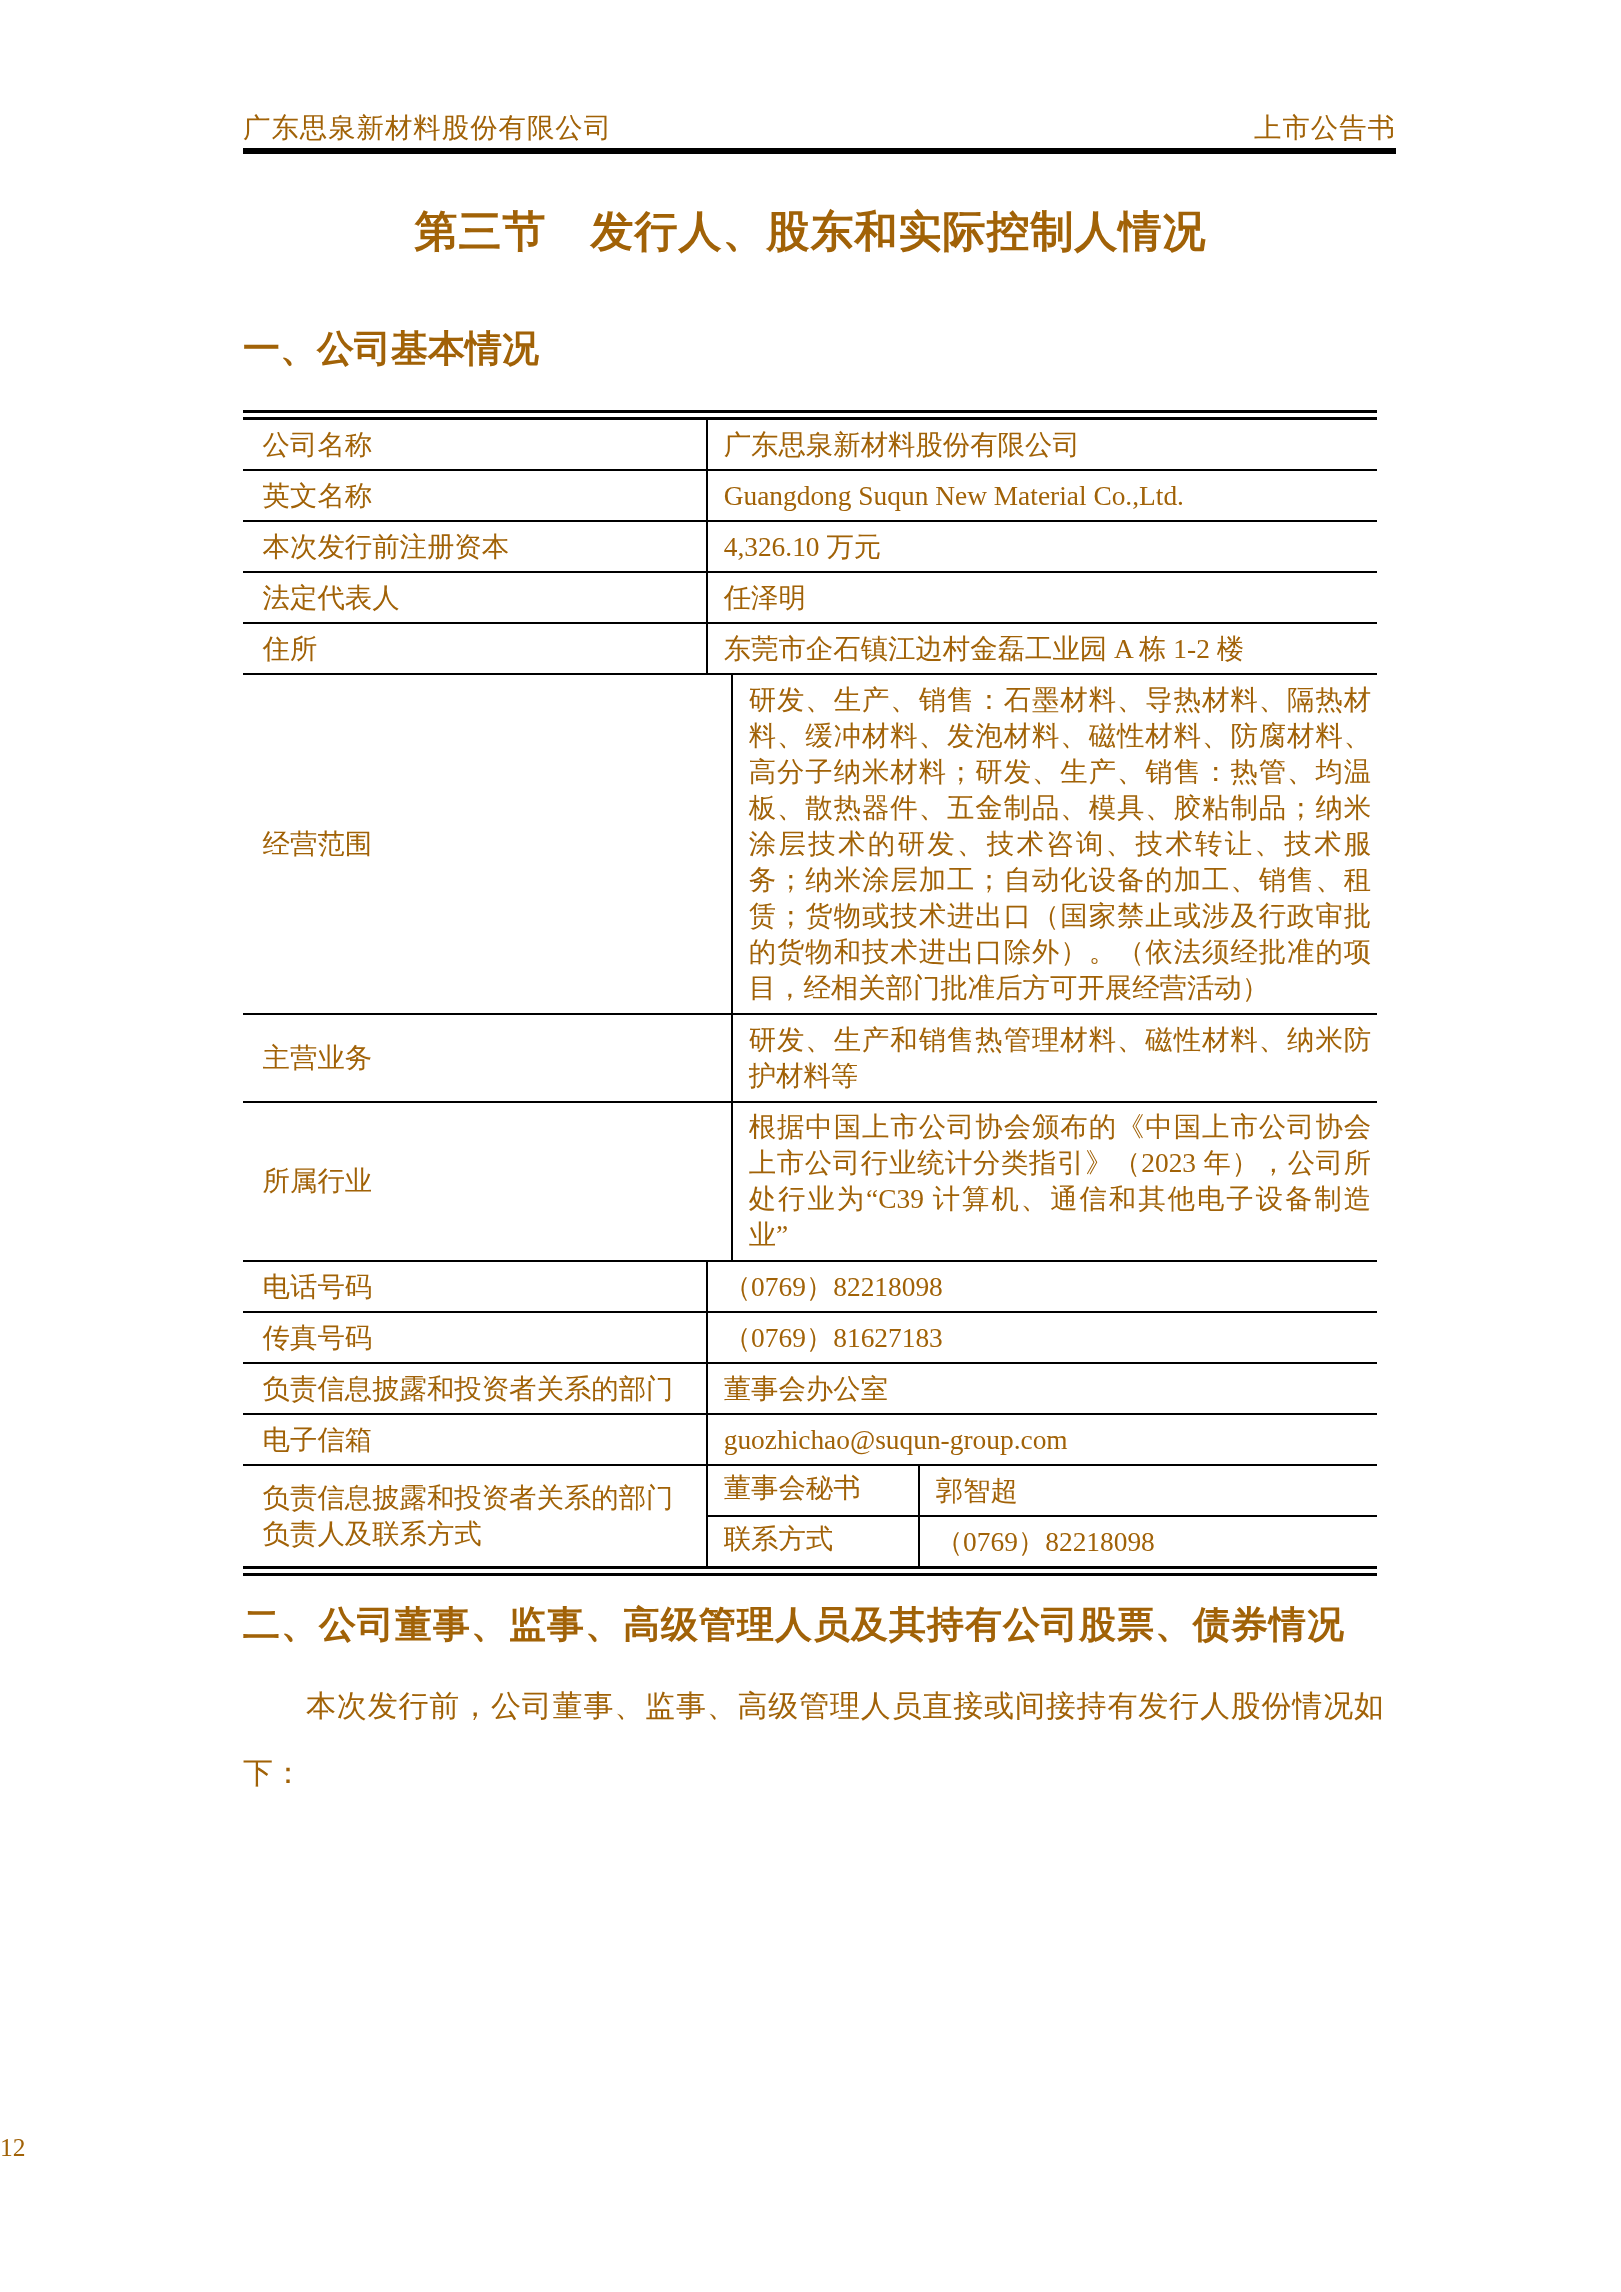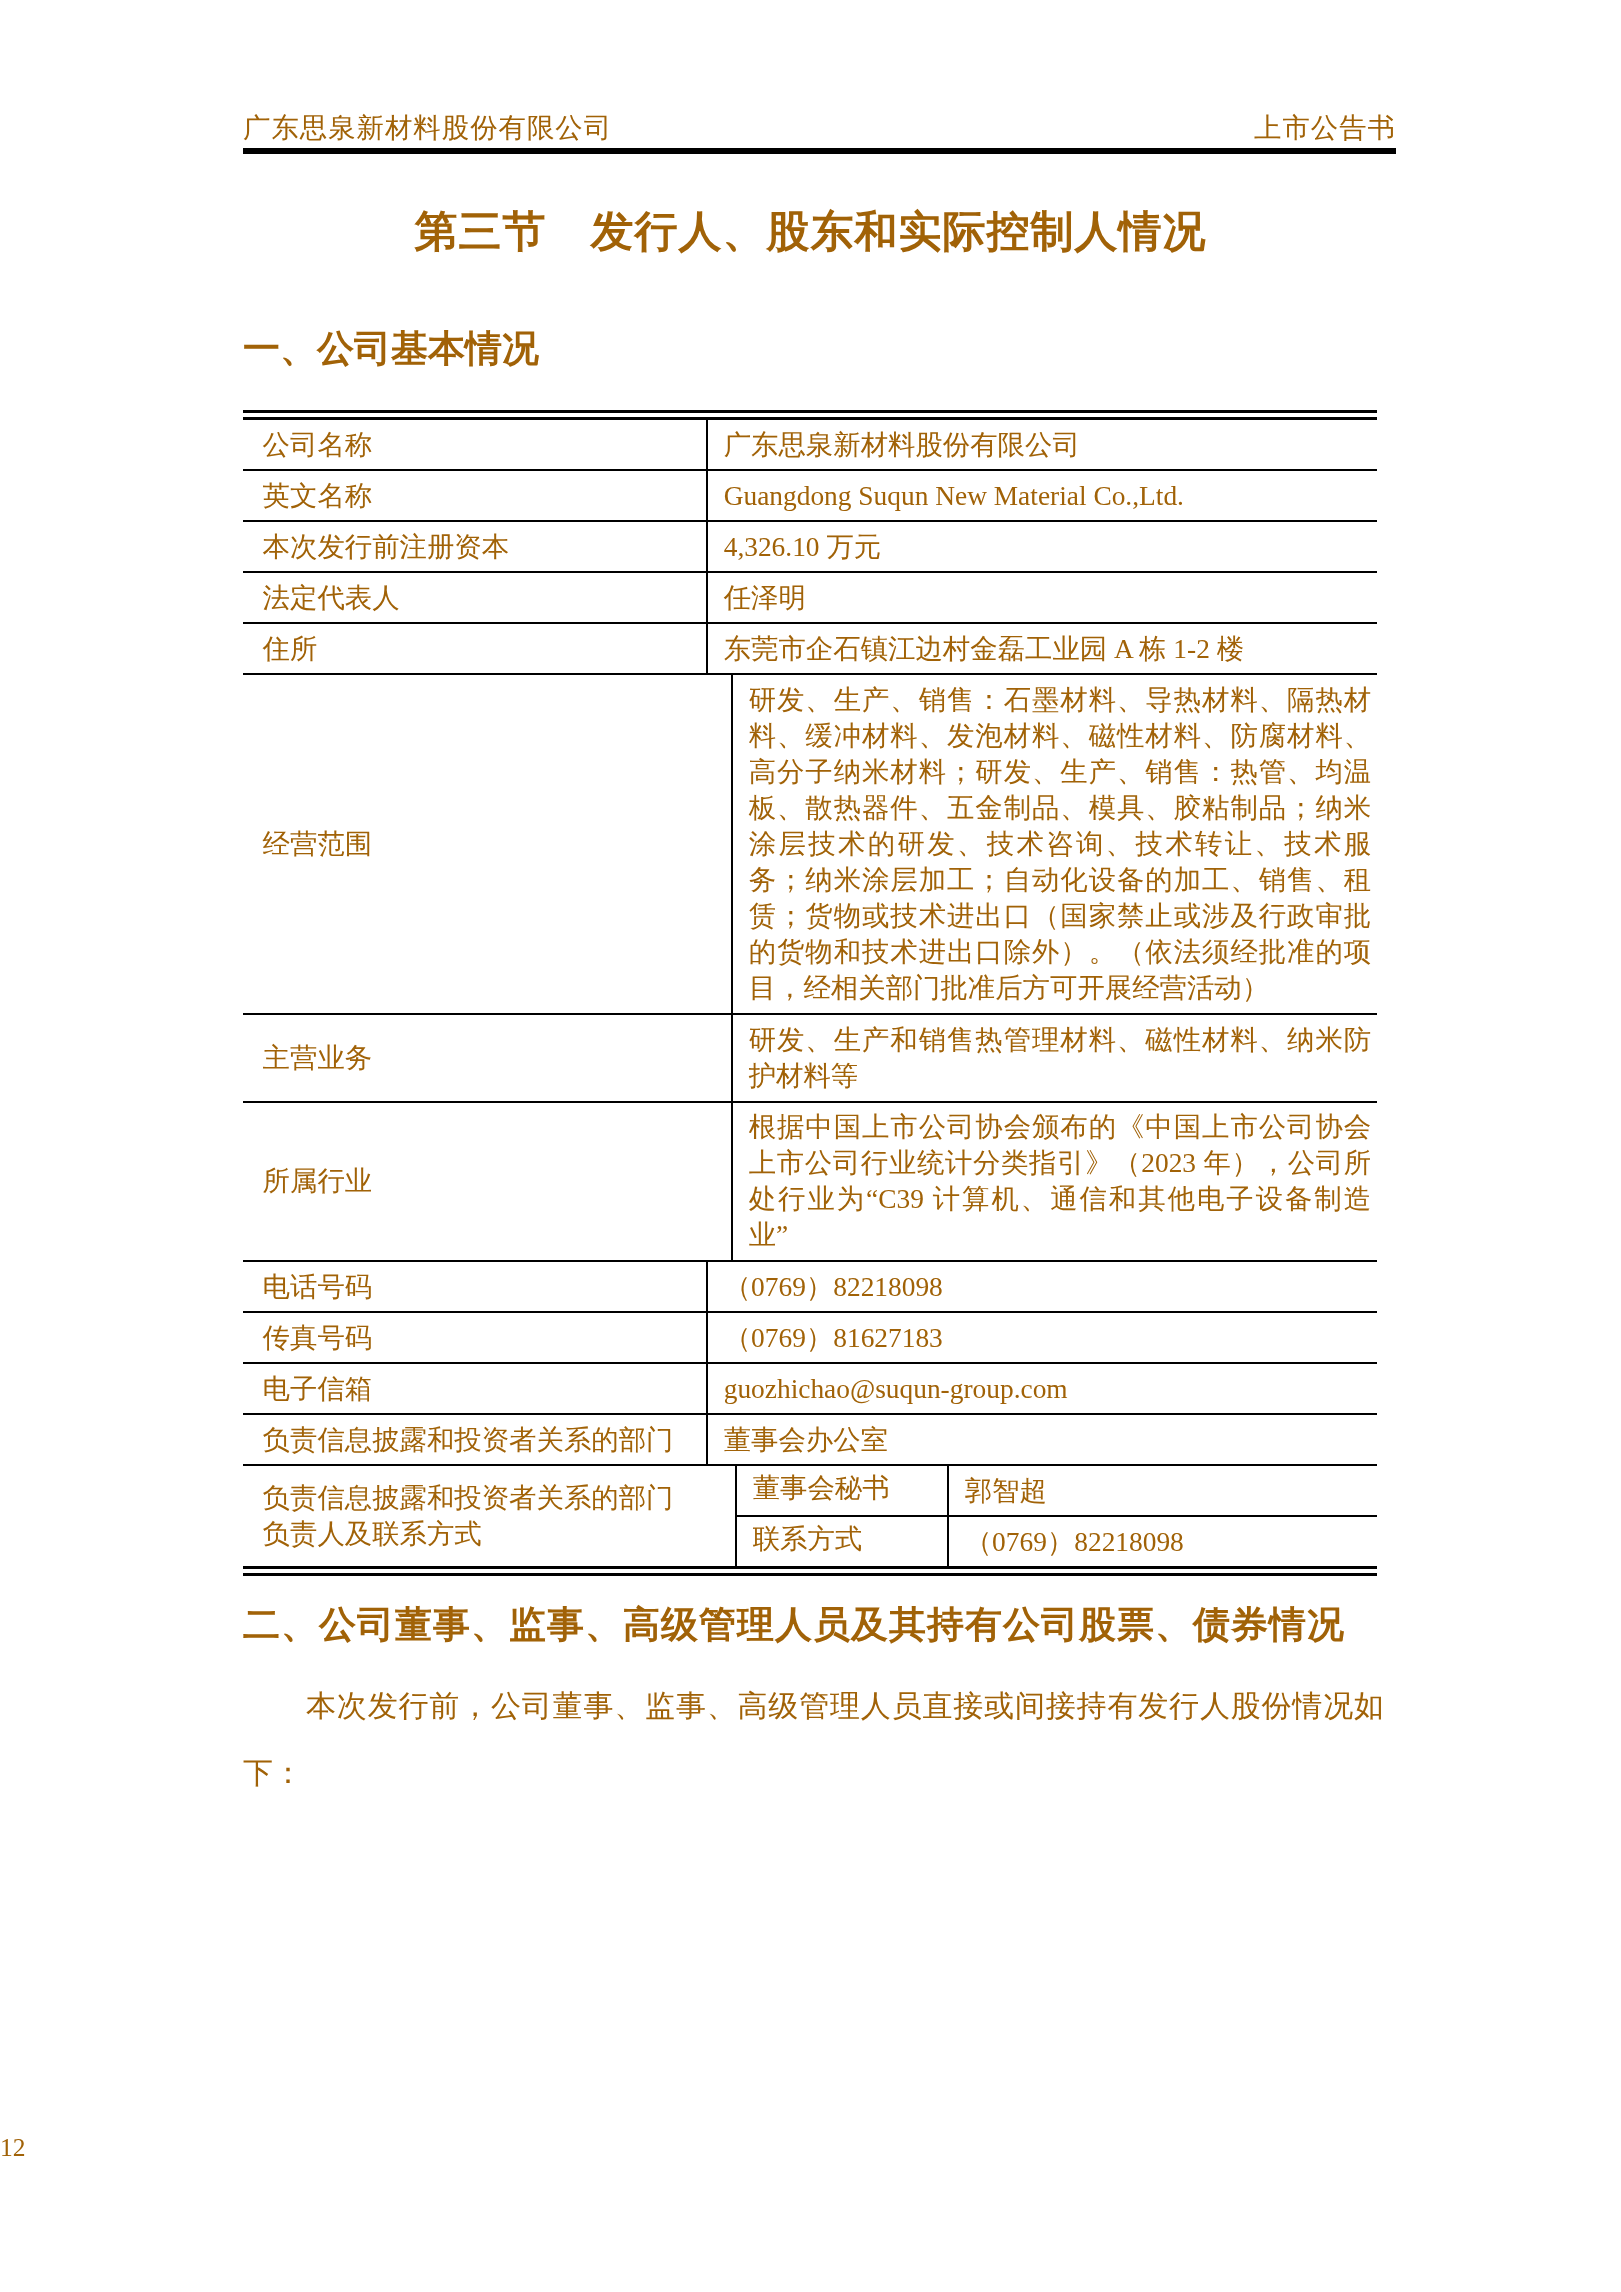--- a/index.html
+++ b/index.html
@@ -32,21 +32,21 @@
   .sec-2 { top:1600px; letter-spacing:1px; }
 
   
   .tbl {
     position:absolute; left:243px; top:410px; width:1134px;
     border-top:10.8px double #000;
     border-bottom:10.8px double #000;
     font-size:27.4px; line-height:36px;
   }
   .trow { display:flex; border-bottom:2.9px solid #000; min-height:49px; }
-  .trow.last { border-bottom:none;gap:29px; }
+  .trow.last { border-bottom:none; }
   .tlabel {
     flex:0 0 463px; box-sizing:border-box;
     display:flex; align-items:center;
     padding:3.9px 9.8px 3.9px 19.6px;
   }
   .tvalue {
     flex:1 1 auto; box-sizing:border-box;
     border-left:2.9px solid #000;
     display:flex; align-items:center;
     padding:3.9px 5.9px 3.9px 15.7px;
@@ -182,33 +182,33 @@
       <div class="tlabel">
           <span>传真号码</span>
         </div>
       <div class="tvalue">
           <span>（0769）81627183</span>
         </div>
     </div>
 
     <div class="trow">
       <div class="tlabel">
+          <span>负责信息披露和投资者关系的部门</span>
+        </div>
+      <div class="tvalue">
+          <span>董事会办公室</span>
+        </div>
+    </div>
+
+    <div class="trow">
+      <div class="tlabel">
           <span>电子信箱</span>
         </div>
       <div class="tvalue">
           <span>guozhichao@suqun-group.com</span>
-        </div>
-    </div>
-
-    <div class="trow">
-      <div class="tlabel">
-          <span>负责信息披露和投资者关系的部门</span>
-        </div>
-      <div class="tvalue">
-          <span>董事会办公室</span>
         </div>
     </div>
 
     <div class="trow last">
       <div class="tlabel">
           <span>负责信息披露和投资者关系的部门负责人及联系方式</span>
         </div>
       <div class="nested">
         <div class="sub-row first">
           <div class="sub-key">

